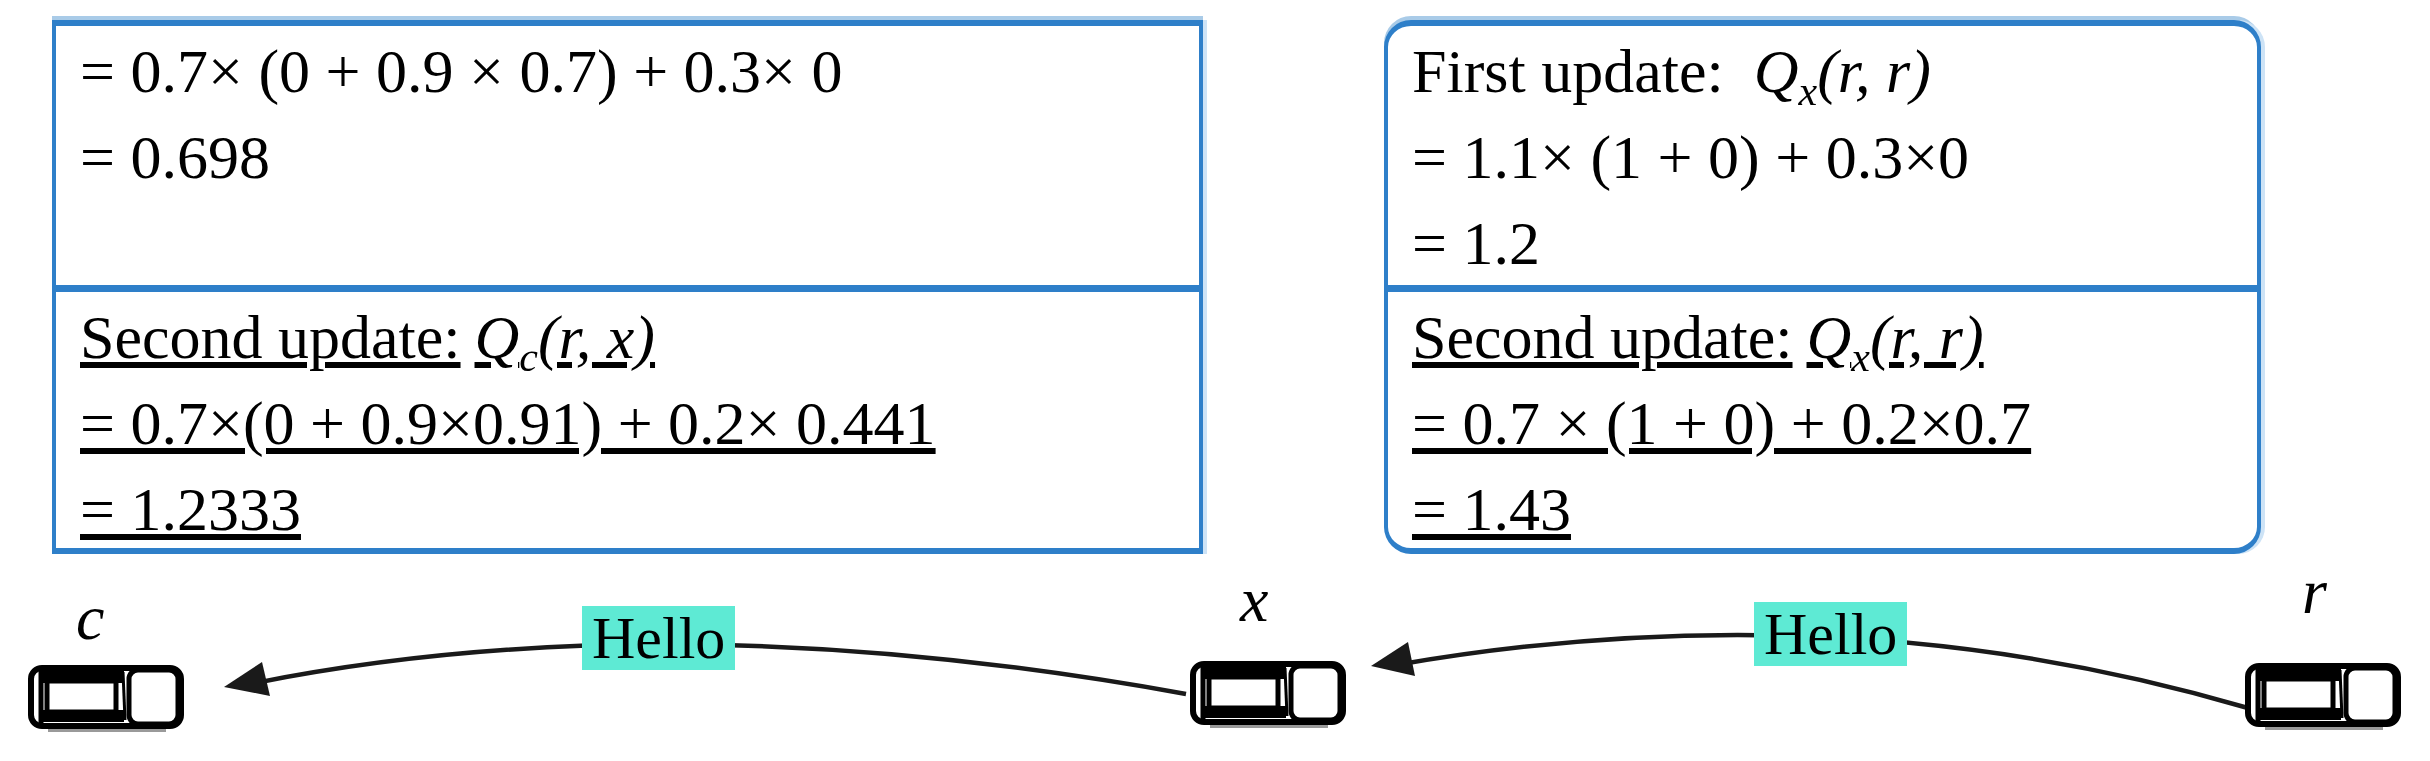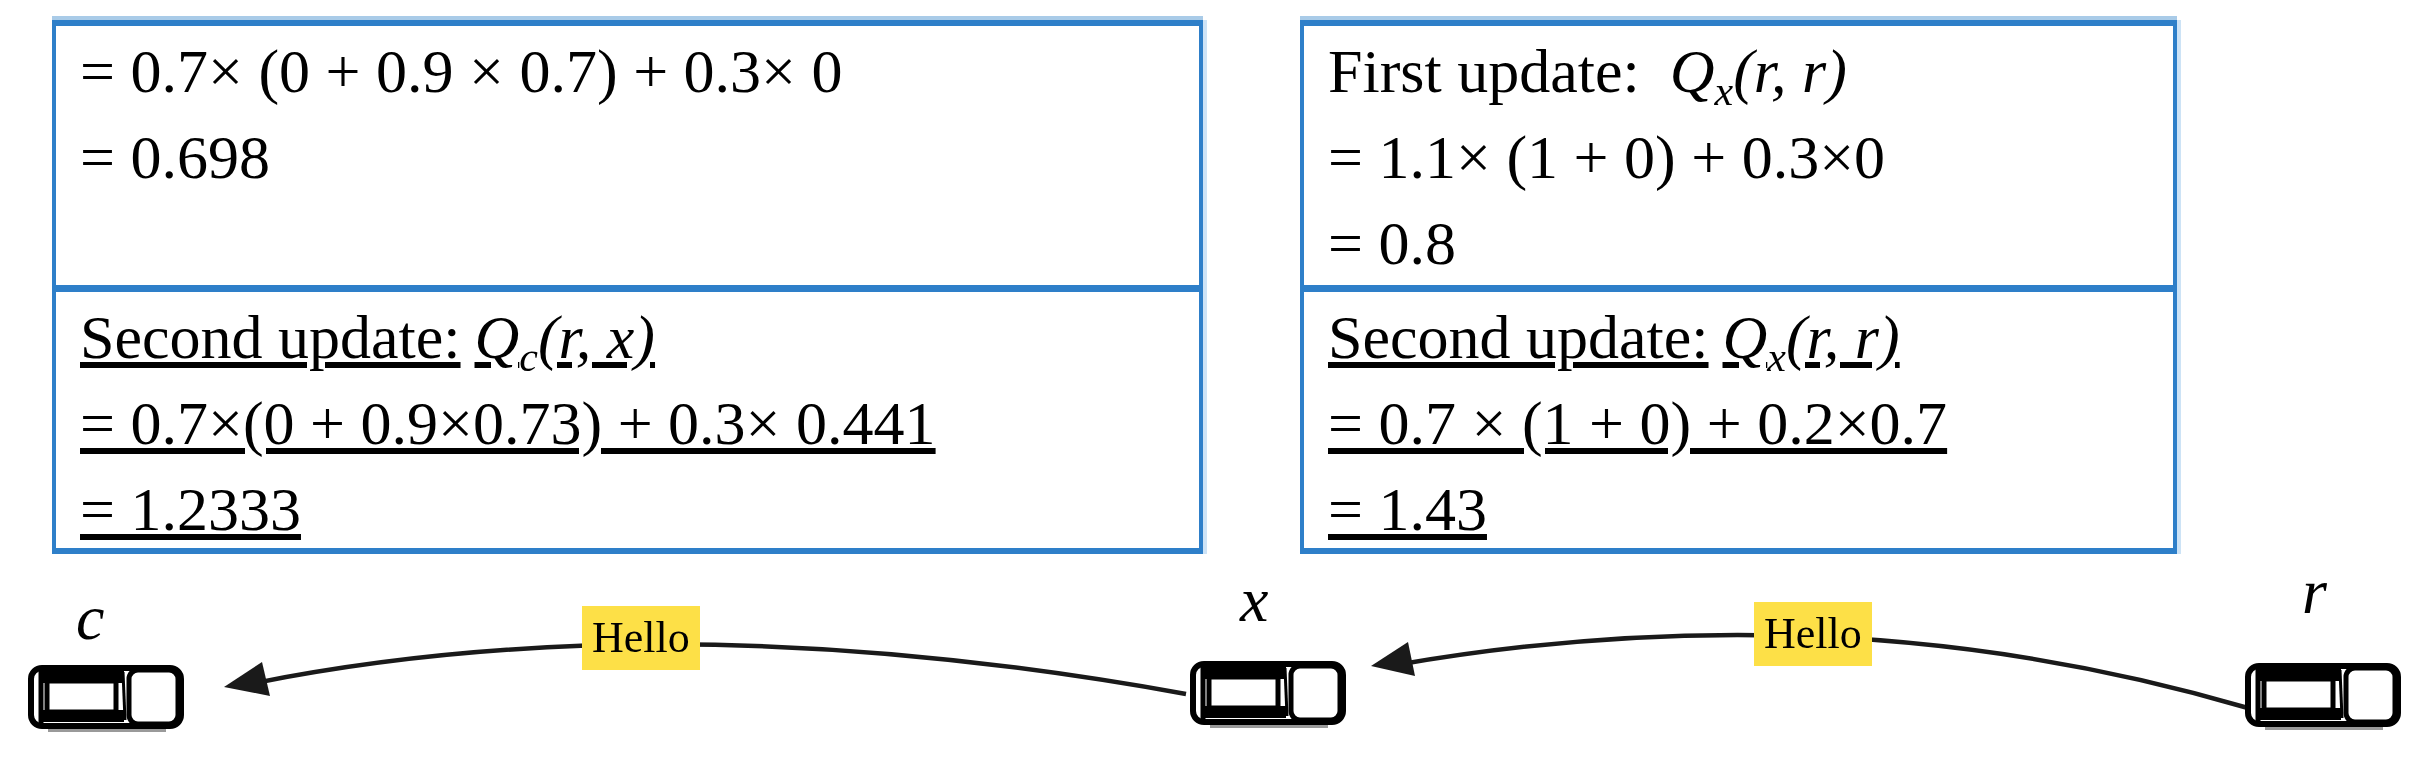--- a/index.html
+++ b/index.html
@@ -7,62 +7,62 @@
     position:relative;width:2430px;height:761px;background:#fff;overflow:hidden;
     font-family:"Liberation Serif",serif;color:#000;
   }
   .qbox{
     position:absolute;top:20px;height:534px;box-sizing:border-box;background:#fff;
     border:4px solid var(--box-border,#2e7fc9);
     border-top-width:6px;border-bottom-width:6px;
     box-shadow:4px 0 0 #cde3f6, 0 -4px 0 #a9cbe8;
   }
   .qbox.left{left:52px;width:1151px;}
-  .qbox.right{left:1300px;width:877px;}
+  .qbox.right{left:1384px;width:877px;border-radius:27px;}
   .cell{height:259px;box-sizing:border-box;padding:2px 0 0 24px;overflow:hidden;}
   .cell.second{border-top:7px solid var(--box-border,#2e7fc9);text-decoration:underline;}
   .line{font-size:62px;line-height:86px;white-space:pre;}
   .qexpr{font-style:italic;}
   .qexpr sub{font-size:42px;line-height:0;}
   .gap-lg{margin-left:30px;}
   .gap-sm{margin-left:14px;}
   .arrows{position:absolute;left:0;top:0;width:2430px;height:761px;}
   .arrows path{fill:none;stroke:var(--arrow,#1a1a1a);stroke-width:4.5px;}
   .arrows polygon{fill:var(--arrow,#1a1a1a);}
   .hello{
-    position:absolute;background:#fde047;padding:0 10px;
-    font-size:44px;line-height:64px;color:#000;
+    position:absolute;background:#5eead4;padding:0 10px;
+    font-size:60px;line-height:64px;color:#000;
   }
   .vlabel{
     position:absolute;font-style:italic;font-size:64px;line-height:60px;color:#000;
   }
   .car{position:absolute;width:160px;height:76px;}
 </style>
 </head>
 <body>
 
 <div class="screen">
 
   <section class="qbox left">
     <div class="cell">
       <div class="line">= 0.7× (0 + 0.9 × 0.7) + 0.3× 0</div>
       <div class="line">= 0.698</div>
     </div>
     <div class="cell second">
       <div class="line"><span>Second update:</span><span class="qexpr gap-sm"><span>Q</span><sub>c</sub><span>(r, x)</span></span></div>
-      <div class="line">= 0.7×(0 + 0.9×0.73) + 0.3× 0.441</div>
+      <div class="line">= 0.7×(0 + 0.9×0.91) + 0.2× 0.441</div>
       <div class="line">= 1.2333</div>
     </div>
   </section>
 
   <section class="qbox right">
     <div class="cell">
       <div class="line"><span>First update:</span><span class="qexpr gap-lg"><span>Q</span><sub>x</sub><span>(r, r)</span></span></div>
       <div class="line">= 1.1× (1 + 0) + 0.3×0</div>
-      <div class="line">= 0.8</div>
+      <div class="line">= 1.2</div>
     </div>
     <div class="cell second">
       <div class="line"><span>Second update:</span><span class="qexpr gap-sm"><span>Q</span><sub>x</sub><span>(r, r)</span></span></div>
       <div class="line">= 0.7 × (1 + 0) + 0.2×0.7</div>
       <div class="line">= 1.43</div>
     </div>
   </section>
 
   <svg class="arrows" viewBox="0 0 2430 761" xmlns="http://www.w3.org/2000/svg">
     <path d="M 1186 694 Q 668 600 250 684"></path>

